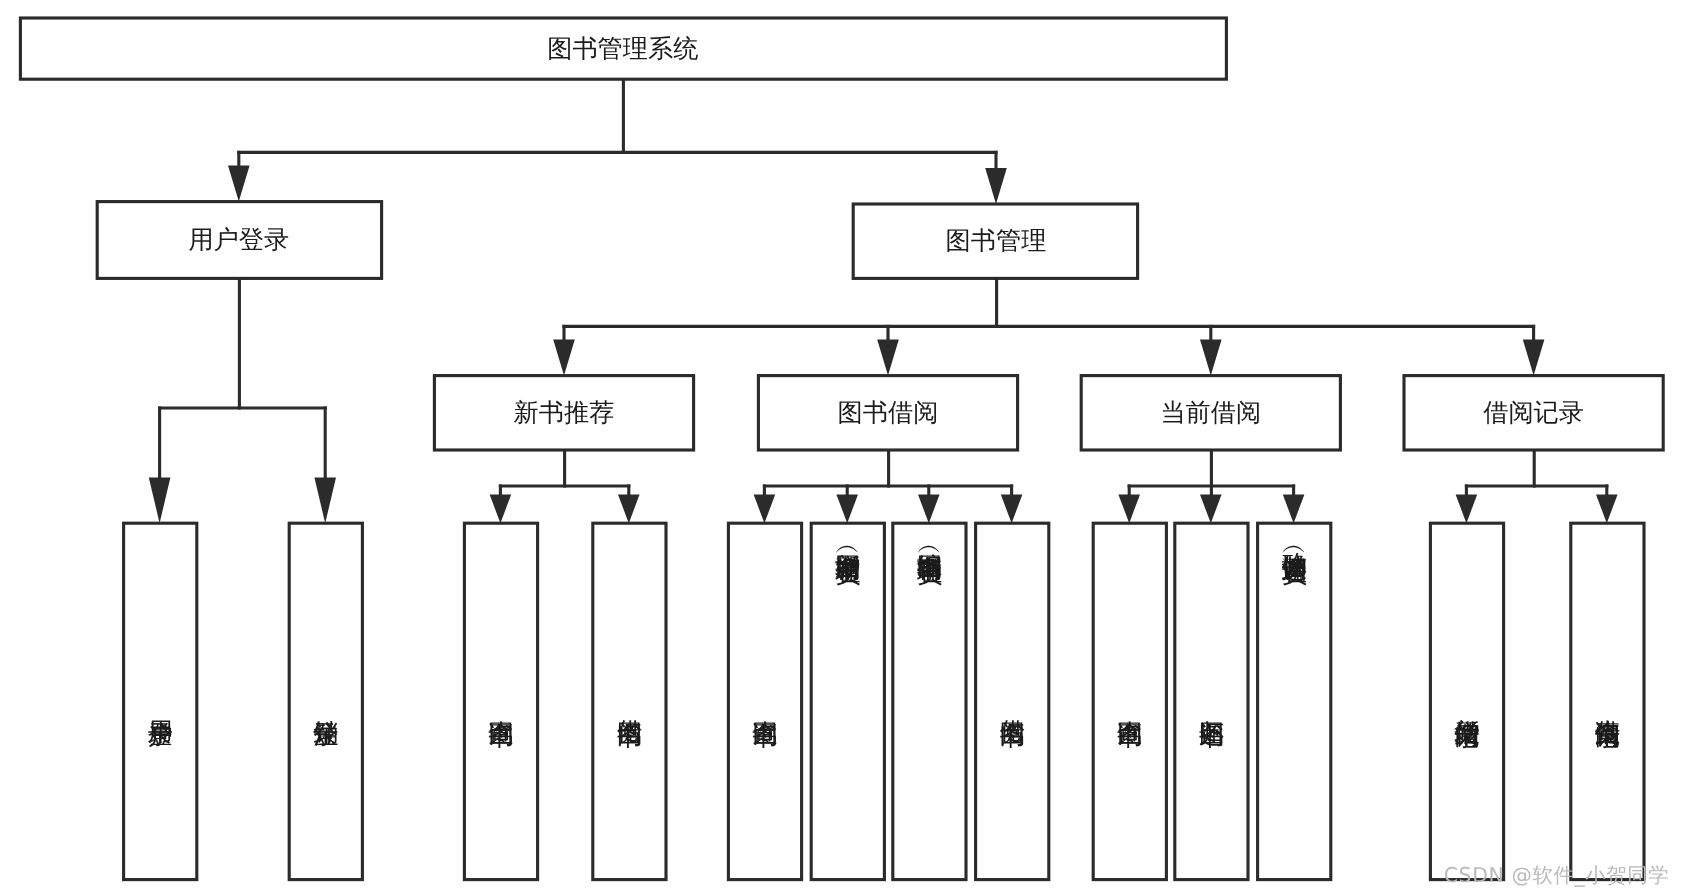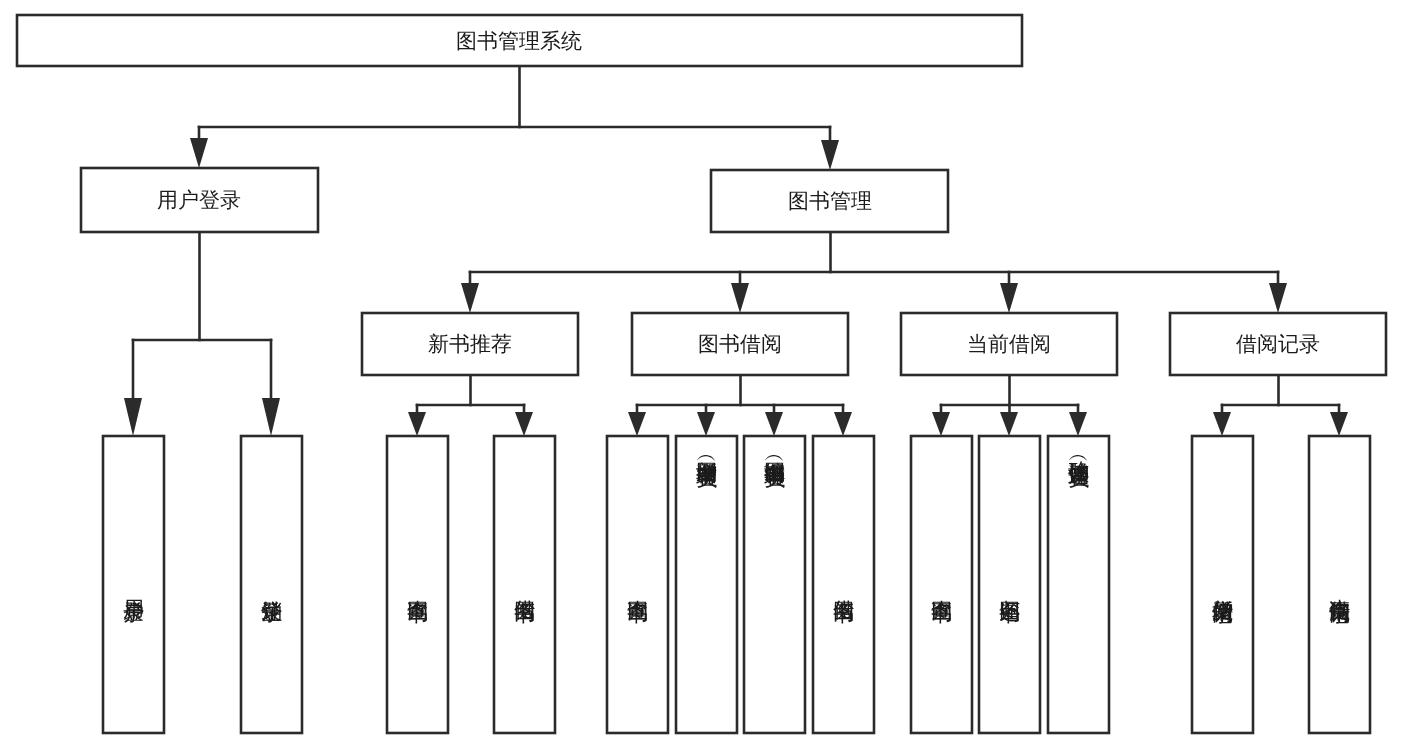--- a/index.html
+++ b/index.html
@@ -217,14 +217,15 @@
   <div class="vert-text-holder" style="left:744px; top:436px; width:61px; height:297px; justify-content:flex-start; padding-top:8px;">编辑图书（管理员）</div>
   <div class="vert-text-holder" style="left:813px; top:436px; width:61px; height:297px;">借阅图书</div>
 
   <div class="vert-text-holder" style="left:911px; top:436px; width:61px; height:297px;">查询图书</div>
   <div class="vert-text-holder" style="left:979px; top:436px; width:61px; height:297px;">归还图书</div>
   <div class="vert-text-holder" style="left:1048px; top:436px; width:61px; height:297px; justify-content:flex-start; padding-top:8px;">确认归还（管理员）</div>
 
   <div class="vert-text-holder" style="left:1192px; top:436px; width:61px; height:297px;">新增借阅记录</div>
   <div class="vert-text-holder" style="left:1309px; top:436px; width:61px; height:297px;">查询借阅记录</div>
 
+  <div class="watermark">CSDN @软件_小贺同学</div>
 
 </div>
 
 </body></html>

